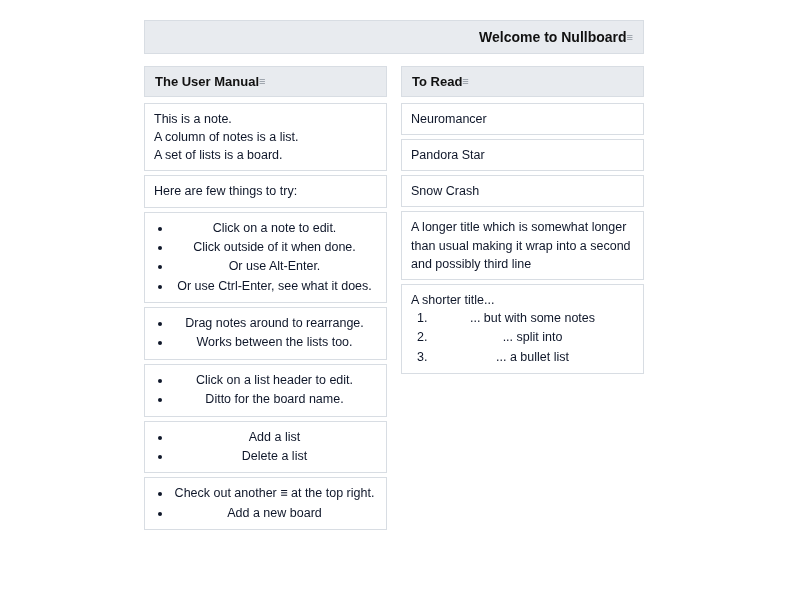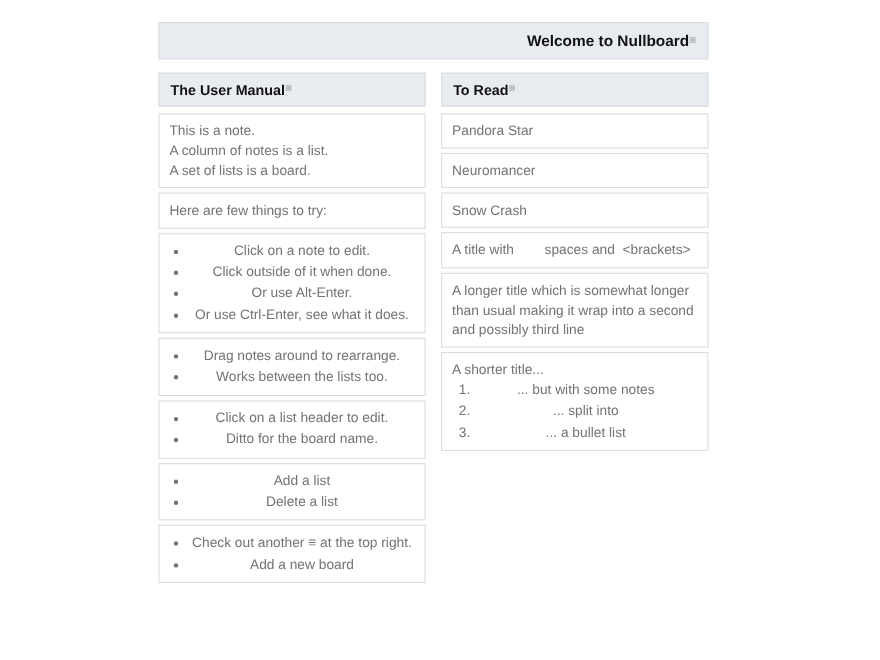--- a/index.html
+++ b/index.html
@@ -56,21 +56,21 @@
     line-height: 1;
     cursor: pointer;
     letter-spacing: 0;
   }
   .note {
     background: #fff;
     border: 1px solid #d8dde3;
     padding: 6px 9px;
     margin-bottom: 4px;
     line-height: 1.45;
-    color: #737373;
+    color: #0f172a;
   }
   .note ul, .note ol {
     padding-left: 18px;
     margin: 0;
     text-align: center;
   }
   .note li {
     line-height: 1.55;
   }
   .note ol { padding-left: 20px; }
@@ -137,30 +137,27 @@
         </div>
     </div>
 
     <div class="list">
       <div class="list-header">
         <div class="list-title">To Read</div>
         <div class="menu-icon">≡</div>
       </div>
       <div>
           <div class="note">
+            <div class="pre">Neuromancer</div>
+          </div>
+          <div class="note">
             <div class="pre">Pandora Star</div>
           </div>
           <div class="note">
-            <div class="pre">Neuromancer</div>
-          </div>
-          <div class="note">
             <div class="pre">Snow Crash</div>
-          </div>
-          <div class="note">
-            <div class="pre">A title with        spaces and  &lt;brackets&gt;</div>
           </div>
           <div class="note">
             <div class="pre">A longer title which is somewhat longer than usual making it wrap into a second and possibly third line</div>
           </div>
           <div class="note">
             <div>A shorter title...</div>
             <ol>
               <li>... but with some notes</li>
               <li>... split into</li>
               <li>... a bullet list</li>

